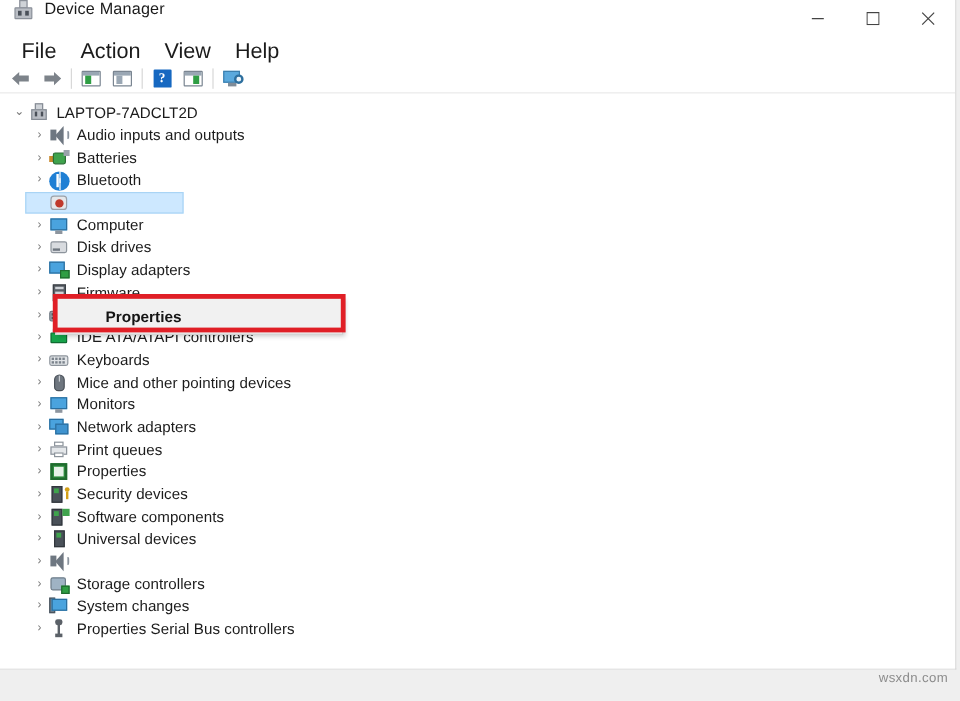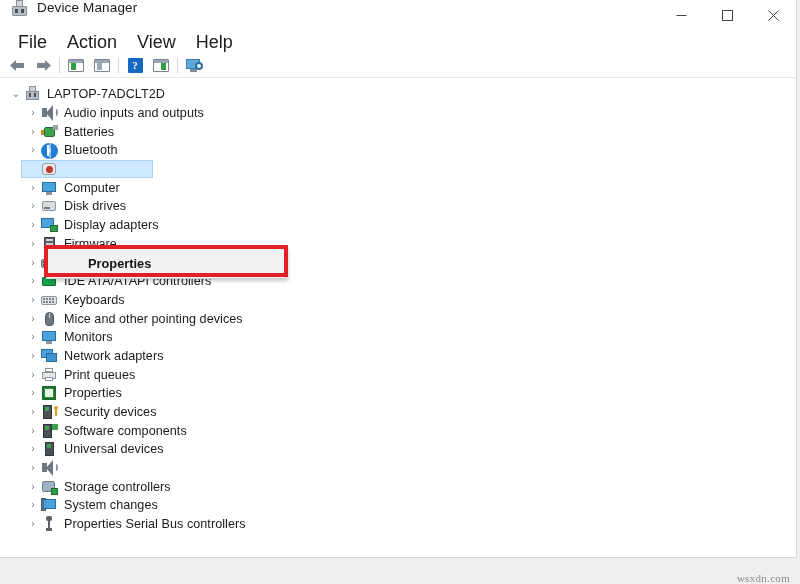--- a/index.html
+++ b/index.html
@@ -334,25 +334,24 @@
     height: 32px;
     border: 4px solid #e01f26;
     z-index: 30;
     pointer-events: none;
   }
 
   
   #watermark {
     position: absolute;
     right: 10px;
-    bottom: 0;
+    bottom: 13px;
     font-size: 11px;
     color: #8c8c8c;
     letter-spacing: 0.3px;
-    font-family: Liberation Serif, serif;
   }
 </style>
 </head>
 <body>
 
 <div id="window">
 
   <div id="titlebar">
     <div id="title-icon">
       <div class="dm-plug"></div>

